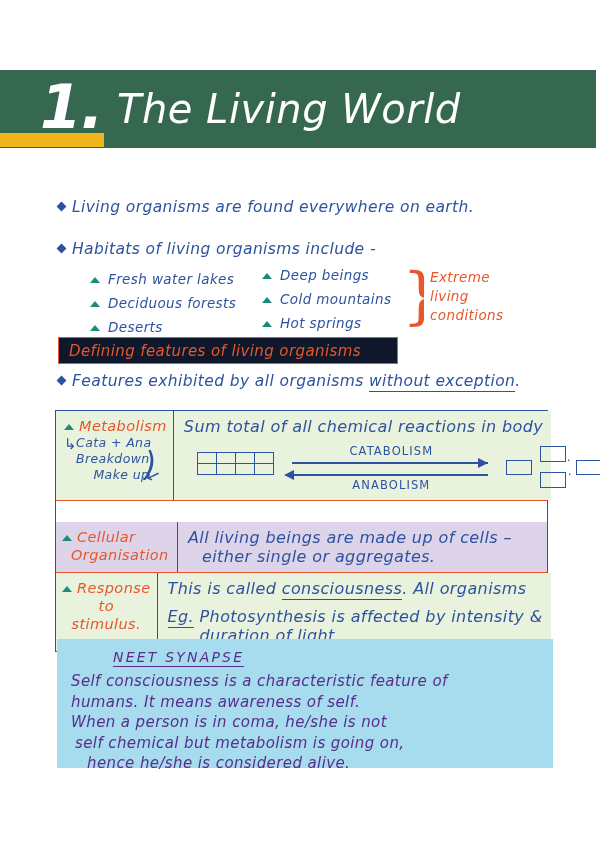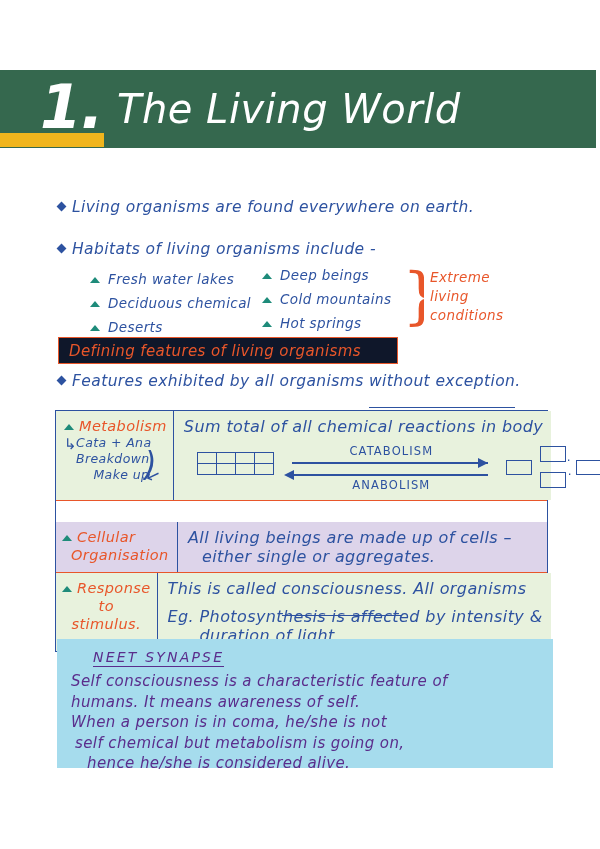--- a/index.html
+++ b/index.html
@@ -61,21 +61,21 @@
     width:7px;height:7px;
     background:#2d52a0;
     transform:rotate(45deg);
     margin-right:7px;
     position:relative;top:-2px;
   }
   #bullet-1{left:58px;top:198px;}
   #bullet-2{left:58px;top:240px;}
   #bullet-3{left:58px;top:372px;}
 
-  .underline-b{border-bottom:1.4px solid #2d52a0;padding-bottom:17px;}
+  .underline-b{border-bottom:1.4px solid #2d52a0;padding-bottom:1px;}
 
   
   .sub-col{position:absolute;}
   #sub-col-left{left:90px;top:272px;}
   #sub-col-right{left:262px;top:268px;}
   .sub-item{
     font-size:13.5px;
     white-space:nowrap;
     margin-bottom:9px;
     line-height:15px;
@@ -241,21 +241,21 @@
   #neet-box{
     position:absolute;left:57px;top:639px;
     width:496px;height:129px;
     background:#a6dced;
     box-sizing:border-box;
     padding:8px 12px 6px 14px;
   }
   #neet-title{
     font-size:14px;
     letter-spacing:2.2px;
-    margin-left:22px;
+    margin-left:42px;
     display:inline-block;
     border-bottom:1.6px solid #5a2d8c;
     padding-bottom:1px;
     font-style:italic;
   }
   .neet-line{
     font-size:15px;
     line-height:20.5px;
     white-space:nowrap;
   }
@@ -274,21 +274,21 @@
 <div id="bullet-1" class="main-bullet hw blue">
   <span class="dia"></span><span>Living organisms are found everywhere on earth.</span>
 </div>
 
 <div id="bullet-2" class="main-bullet hw blue">
   <span class="dia"></span><span>Habitats of living organisms include -</span>
 </div>
 
 <div id="sub-col-left" class="sub-col">
   <div class="sub-item hw blue"><span class="tri"></span><span>Fresh water lakes</span></div>
-  <div class="sub-item hw blue"><span class="tri"></span><span>Deciduous chemical</span></div>
+  <div class="sub-item hw blue"><span class="tri"></span><span>Deciduous forests</span></div>
   <div class="sub-item hw blue"><span class="tri"></span><span>Deserts</span></div>
 </div>
 
 <div id="sub-col-right" class="sub-col">
   <div class="sub-item hw blue"><span class="tri"></span><span>Deep beings</span></div>
   <div class="sub-item hw blue"><span class="tri"></span><span>Cold mountains</span></div>
   <div class="sub-item hw blue"><span class="tri"></span><span>Hot springs</span></div>
 </div>
 
 <div id="brace">}</div>

